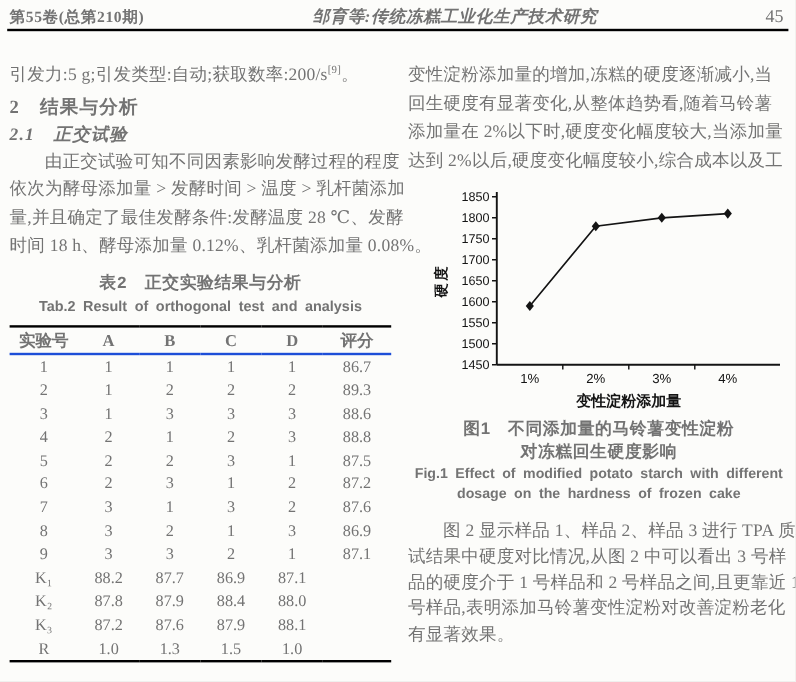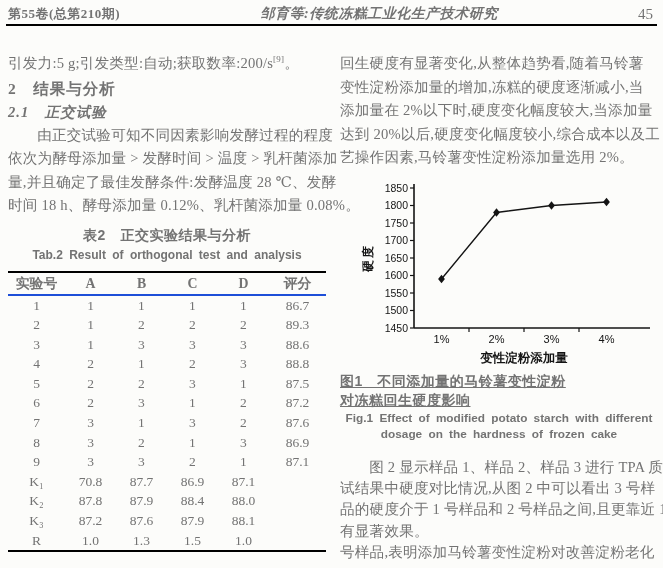--- a/index.html
+++ b/index.html
@@ -16,35 +16,35 @@
   .col{position:absolute;top:52px;width:318px;}
   .col-left{left:8px;}
   .col-right{left:340px;}
   .bline{font-size:14.6px;line-height:23.5px;white-space:nowrap;letter-spacing:.2px;}
   .indent{text-indent:2em;}
   sup{font-size:9px;line-height:0;}
   .h2{font-family:Liberation Serif, serif;font-weight:bold;
       font-size:15.5px;margin:3px 0 2px 0;letter-spacing:1px;}
   .h3{font-weight:bold;font-style:italic;font-size:14.5px;margin:3px 0 2px 0;letter-spacing:1px;}
   
-  .cap-zh{font-family:Liberation Sans, sans-serif;font-weight:bold;
+  .cap-zh{font-family:Liberation Mono, monospace;font-weight:bold;
           font-size:14px;text-align:center;margin-top:9px;letter-spacing:.5px;}
   .cap-en{font-family:"Liberation Sans","DejaVu Sans",sans-serif;font-weight:bold;
           font-size:12px;text-align:center;margin-top:3px;word-spacing:3px;}
   
   table.orth{width:100%;border-collapse:collapse;margin-top:9px;
              border-top:2px solid #000;border-bottom:2.4px solid #000;table-layout:fixed;}
   table.orth th{font-size:13.8px;font-weight:bold;line-height:19px;padding:1px 0;
                 border-bottom:2px solid #1d4ed8;text-align:center;}
   table.orth td{font-size:13.5px;line-height:19.6px;padding:0;text-align:center;}
   table.orth col.c0{width:17%;} table.orth col.cm{width:15.2%;} table.orth col.c5{width:17%;}
   
   .fig-wrap{margin-top:8px;margin-left:18px;width:300px;height:194px;}
   .figcap-zh{font-family:"Liberation Sans","DejaVu Sans",sans-serif;font-weight:bold;
-             font-size:14px;text-align:left;line-height:19px;letter-spacing:.5px;text-decoration:underline;}
+             font-size:14px;text-align:center;line-height:19px;letter-spacing:.5px;}
   .figcap-en{font-family:"Liberation Sans","DejaVu Sans",sans-serif;font-weight:bold;
              font-size:11.8px;text-align:center;line-height:16.5px;word-spacing:3px;}
   .para2{margin-top:14px;}
   .para2 .bline{line-height:21.4px;}
 </style>
 </head>
 <body>
 
 <div class="page">
 
@@ -158,21 +158,21 @@
           <tr>
             <td>9</td>
             <td>3</td>
             <td>3</td>
             <td>2</td>
             <td>1</td>
             <td>87.1</td>
           </tr>
           <tr>
             <td>K₁</td>
-            <td>70.8</td>
+            <td>88.2</td>
             <td>87.7</td>
             <td>86.9</td>
             <td>87.1</td>
             <td></td>
           </tr>
           <tr>
             <td>K₂</td>
             <td>87.8</td>
             <td>87.9</td>
             <td>88.4</td>
@@ -194,25 +194,24 @@
             <td>1.5</td>
             <td>1.0</td>
             <td></td>
           </tr>
         </tbody>
     </table>
   </div>
 
   <div class="col col-right">
     <div>
+      <div class="bline">变性淀粉添加量的增加,冻糕的硬度逐渐减小,当</div>
       <div class="bline">回生硬度有显著变化,从整体趋势看,随着马铃薯</div>
-      <div class="bline">变性淀粉添加量的增加,冻糕的硬度逐渐减小,当</div>
       <div class="bline">添加量在 2%以下时,硬度变化幅度较大,当添加量</div>
-      <div class="bline">达到 20%以后,硬度变化幅度较小,综合成本以及工</div>
-      <div class="bline">艺操作因素,马铃薯变性淀粉添加量选用 2%。</div>
+      <div class="bline">达到 2%以后,硬度变化幅度较小,综合成本以及工</div>
     </div>
 
     <div class="fig-wrap">
       <svg id="chart-svg" width="300" height="194" viewBox="0 0 300 194">
           <line x1="56" y1="6" x2="56" y2="150" stroke="#141414" stroke-width="1.6"></line>
           <line x1="56" y1="150" x2="292" y2="150" stroke="#141414" stroke-width="1.6"></line>
           <line x1="52" y1="150" x2="56" y2="150" stroke="#141414" stroke-width="1.2"></line>
           <text x="50" y="153.5" text-anchor="end" fill="#141414" style="font-family:&quot;Liberation Sans&quot;,&quot;DejaVu Sans&quot;,sans-serif;font-size:10.5px;">1450</text>
           <line x1="52" y1="132.5" x2="56" y2="132.5" stroke="#141414" stroke-width="1.2"></line>
           <text x="50" y="136" text-anchor="end" fill="#141414" style="font-family:&quot;Liberation Sans&quot;,&quot;DejaVu Sans&quot;,sans-serif;font-size:10.5px;">1500</text>
@@ -249,17 +248,17 @@
 
     <div class="figcap-zh">图1　不同添加量的马铃薯变性淀粉</div>
     <div class="figcap-zh">对冻糕回生硬度影响</div>
     <div class="figcap-en">Fig.1  Effect of modified potato starch with different</div>
     <div class="figcap-en">dosage on the hardness of frozen cake</div>
 
     <div class="para2">
       <div class="bline indent">图 2 显示样品 1、样品 2、样品 3 进行 TPA 质构测</div>
       <div class="bline">试结果中硬度对比情况,从图 2 中可以看出 3 号样</div>
       <div class="bline">品的硬度介于 1 号样品和 2 号样品之间,且更靠近 1</div>
+      <div class="bline">号样品,表明添加马铃薯变性淀粉对改善淀粉老化</div>
       <div class="bline">有显著效果。</div>
-      <div class="bline">号样品,表明添加马铃薯变性淀粉对改善淀粉老化</div>
     </div>
   </div>
 </div>
 
 </body></html>

